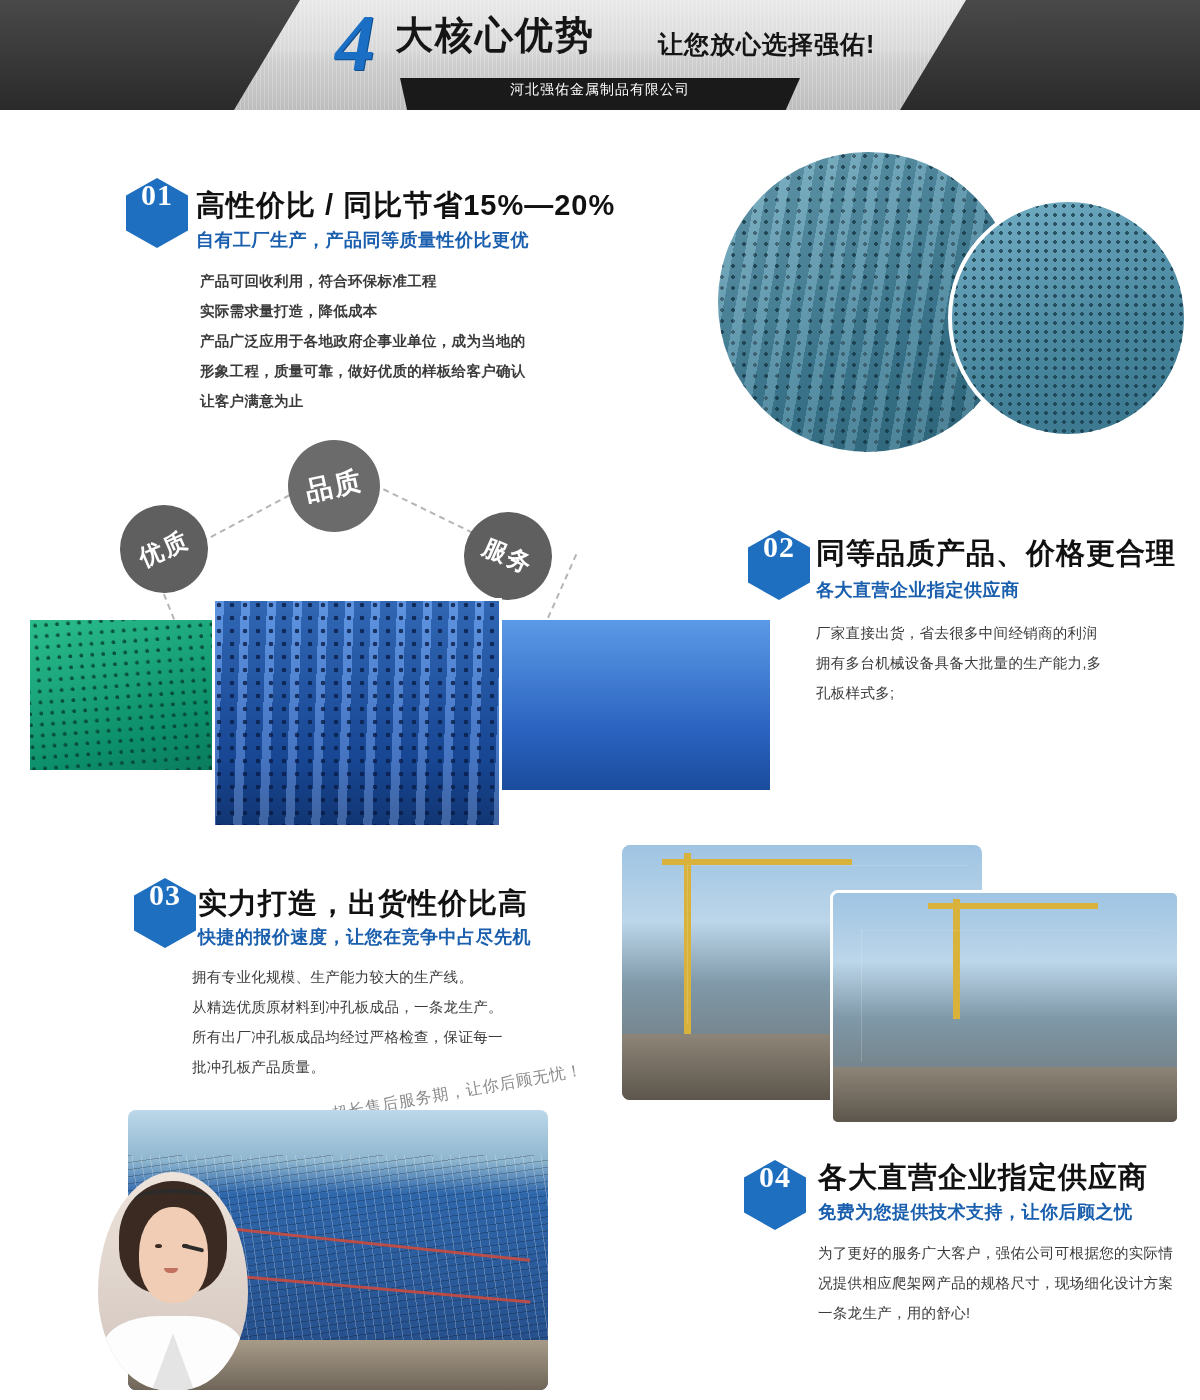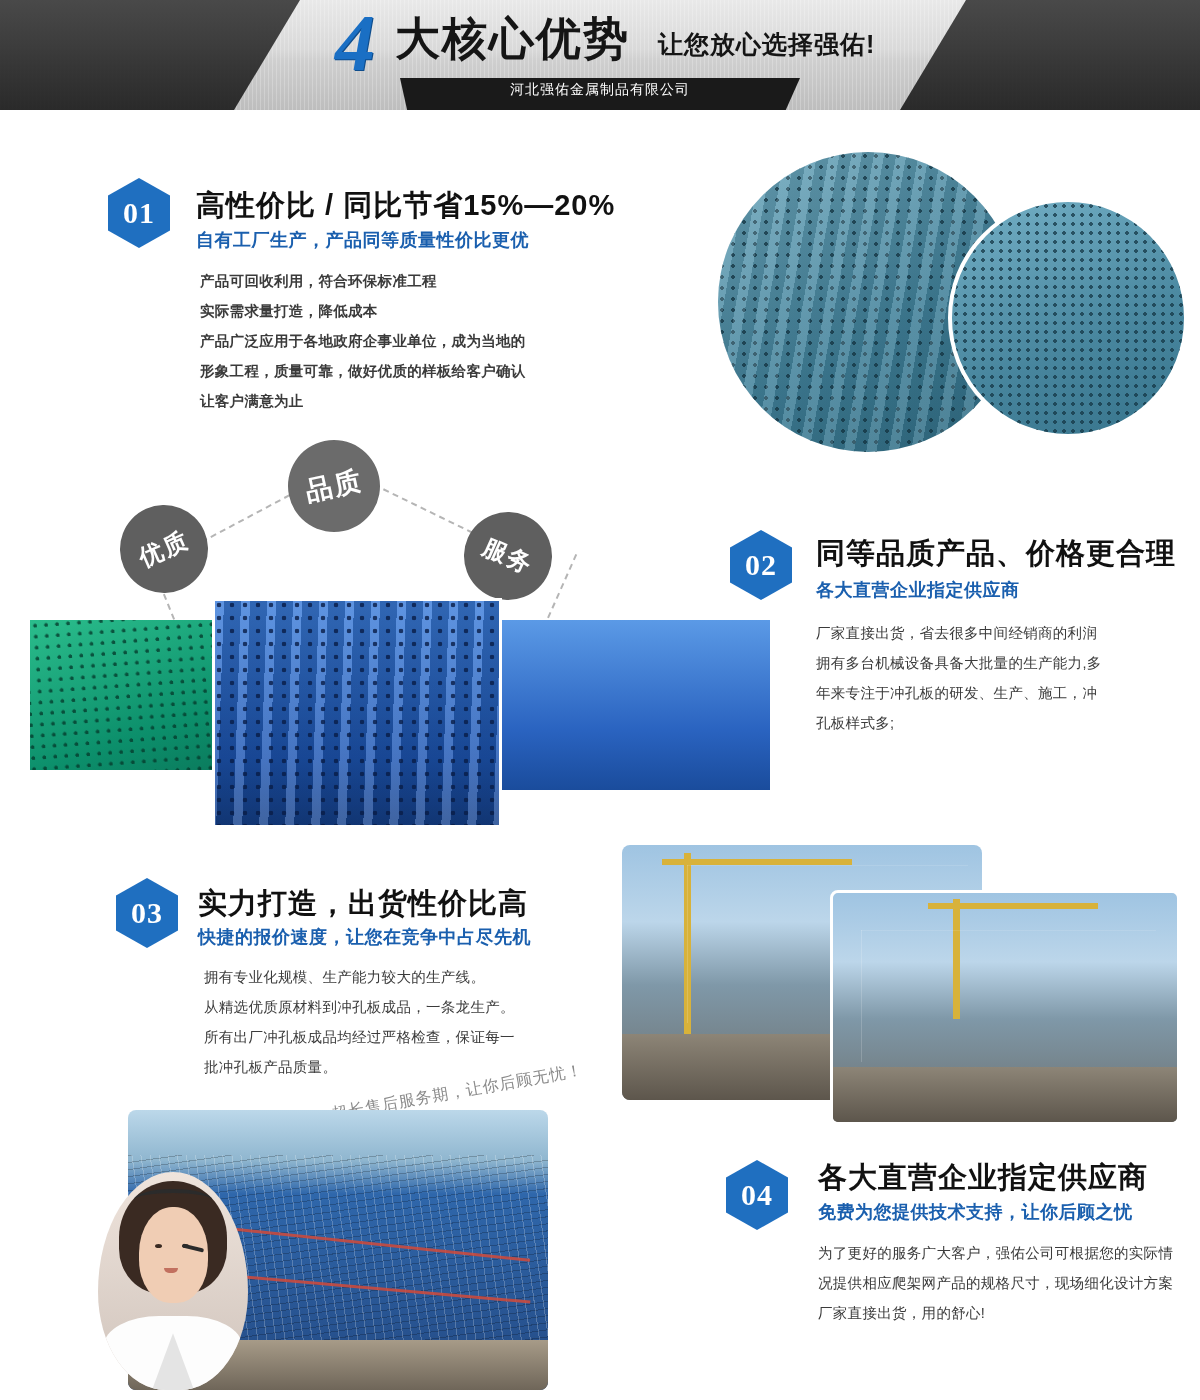--- a/index.html
+++ b/index.html
@@ -48,21 +48,21 @@
     font-size:80px;
     font-weight:bold;
     font-style:italic;
     color:#1a6fc4;
     line-height:1;
     text-shadow:1px 1px 0 #0f4d8c;
   }
   .title-main {
     position:absolute;
     left:395px; top:16px;
-    font-size:45px;
+    font-size:38px;
     font-weight:bold;
     color:#151515;
     letter-spacing:2px;
     line-height:1;
   }
   .title-sub {
     position:absolute;
     left:658px; top:28px;
     font-size:25px;
     font-weight:bold;
@@ -88,22 +88,23 @@
   
   .hex {
     position:absolute;
     width:62px; height:70px;
     background:#1f6fc0;
     clip-path:polygon(50% 0%, 100% 25%, 100% 75%, 50% 100%, 0% 75%, 0% 25%);
     color:#fff;
     font-size:30px;
     font-weight:bold;
     font-family:"Liberation Serif", serif;
-    display:flex; align-items:center; justify-content:center;
+    display:flex; align-items:flex-start; justify-content:center;
     letter-spacing:1px;
+    margin-left:18px;
   }
   .h1-title {
     position:absolute;
     font-size:29px; font-weight:bold; color:#111; letter-spacing:1px;
     white-space:nowrap;
   }
   .h2-title {
     position:absolute;
     font-size:18px; font-weight:bold; color:#1a5fae; letter-spacing:.5px;
     white-space:nowrap;
@@ -311,30 +312,29 @@
 </div>
 
 <div class="hex" style="left:730px; top:530px;">
   <span>02</span>
 </div>
 <div class="h1-title" style="left:816px; top:534px;">同等品质产品、价格更合理</div>
 <div class="h2-title" style="left:816px; top:578px;">各大直营企业指定供应商</div>
 <div class="body-text" style="left:816px; top:618px; width:360px;">
   <div>厂家直接出货，省去很多中间经销商的利润</div>
   <div>拥有多台机械设备具备大批量的生产能力,多</div>
-  <div>年来专注于冲孔板的研发、生产、施工，冲</div>
   <div>孔板样式多;</div>
 </div>
 
 <div class="hex" style="left:116px; top:878px;">
   <span>03</span>
 </div>
 <div class="h1-title" style="left:198px; top:884px;">实力打造，出货性价比高</div>
 <div class="h2-title" style="left:198px; top:925px;">快捷的报价速度，让您在竞争中占尽先机</div>
-<div class="body-text" style="left:204px; top:962px; width:400px;">
+<div class="body-text" style="left:192px; top:962px; width:400px;">
   <div>拥有专业化规模、生产能力较大的生产线。</div>
   <div>从精选优质原材料到冲孔板成品，一条龙生产。</div>
   <div>所有出厂冲孔板成品均经过严格检查，保证每一</div>
   <div>批冲孔板产品质量。</div>
 </div>
 
 <div class="photo rounded site" style="left:622px; top:845px; width:360px; height:255px;">
   <div class="crane-mast" style="left:62px; top:8px; height:200px;"></div>
   <div class="crane-jib" style="left:40px; top:14px; width:190px;"></div>
   <div class="glass"></div>
@@ -368,14 +368,14 @@
 </div>
 
 <div class="hex" style="left:726px; top:1160px;">
   <span>04</span>
 </div>
 <div class="h1-title" style="left:818px; top:1158px;">各大直营企业指定供应商</div>
 <div class="h2-title" style="left:818px; top:1200px;">免费为您提供技术支持，让你后顾之忧</div>
 <div class="body-text" style="left:818px; top:1238px; width:370px;">
   <div>为了更好的服务广大客户，强佑公司可根据您的实际情</div>
   <div>况提供相应爬架网产品的规格尺寸，现场细化设计方案</div>
-  <div>厂家直接出货，用的舒心!</div>
+  <div>一条龙生产，用的舒心!</div>
 </div>
 
 </body></html>

